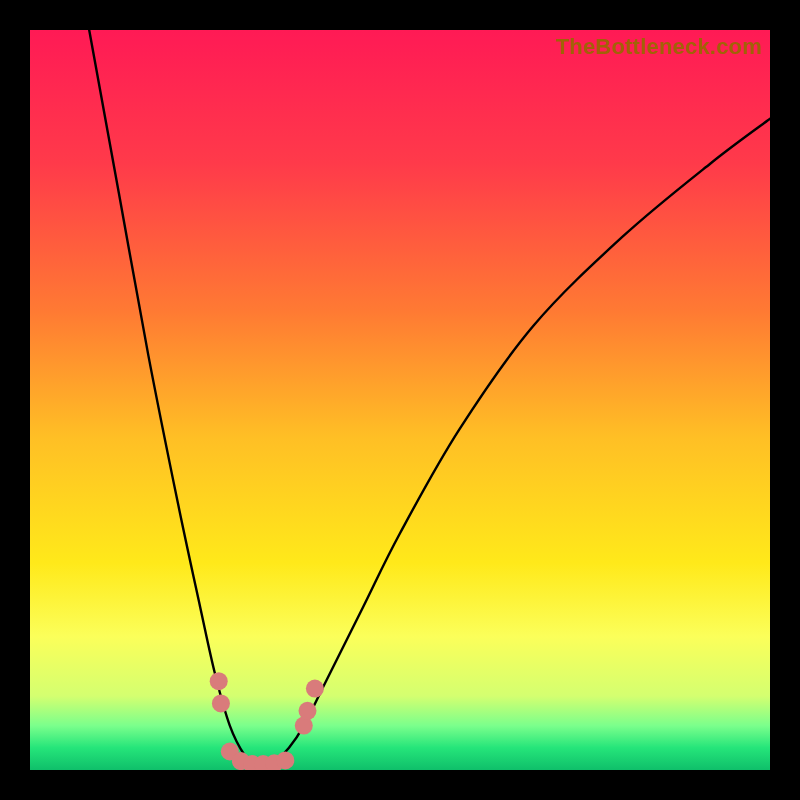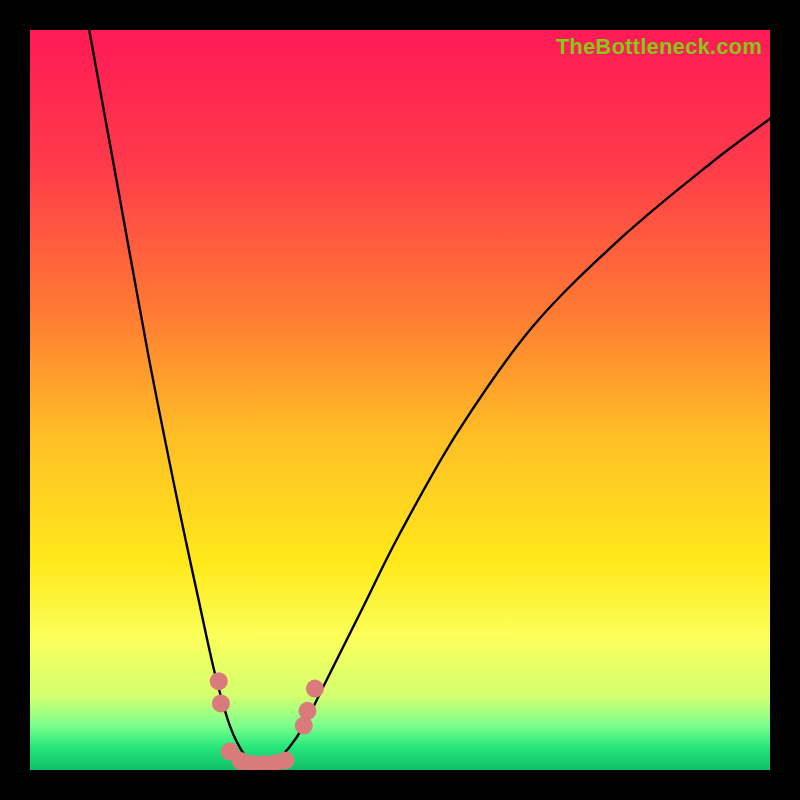--- a/index.html
+++ b/index.html
@@ -26,21 +26,21 @@
     overflow: hidden;
   }
   .gradient-bg {
     position: absolute;
     inset: 0;
   }
   .watermark {
     position: absolute;
     top: 4px;
     right: 8px;
-    color: #84cc16;
+    color: #a16207;
     font-size: 22px;
     font-weight: 600;
     letter-spacing: 0.2px;
     pointer-events: none;
   }
   svg.curve-layer {
     position: absolute;
     inset: 0;
   }
 </style>

